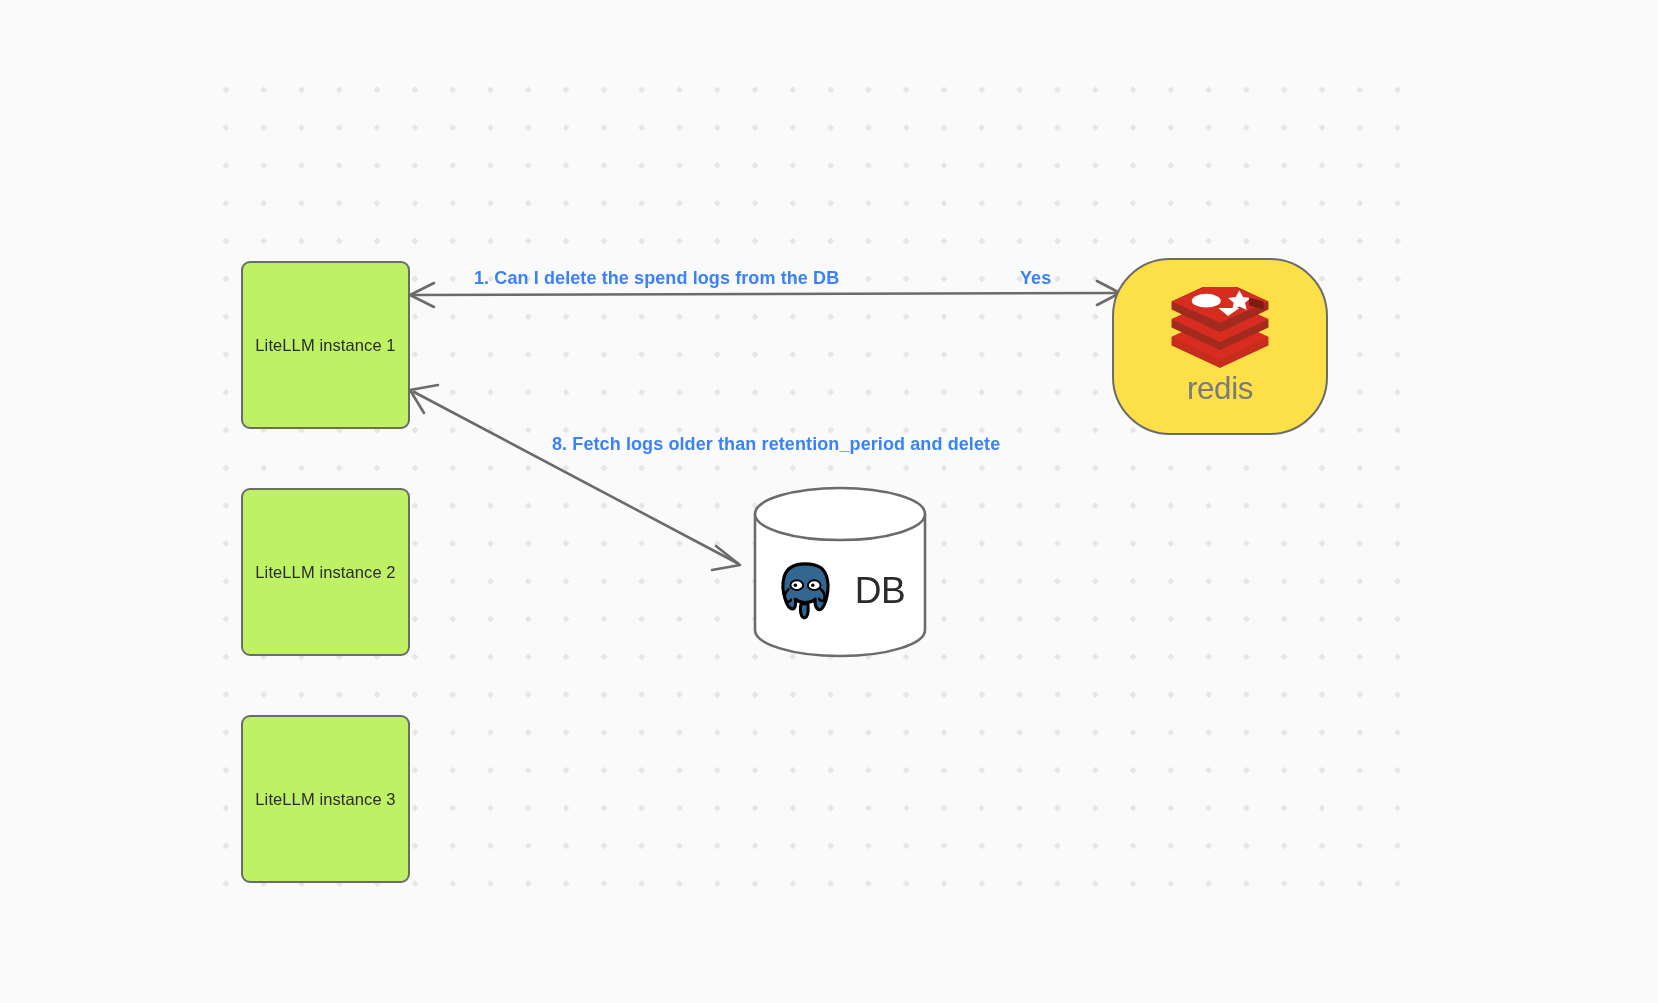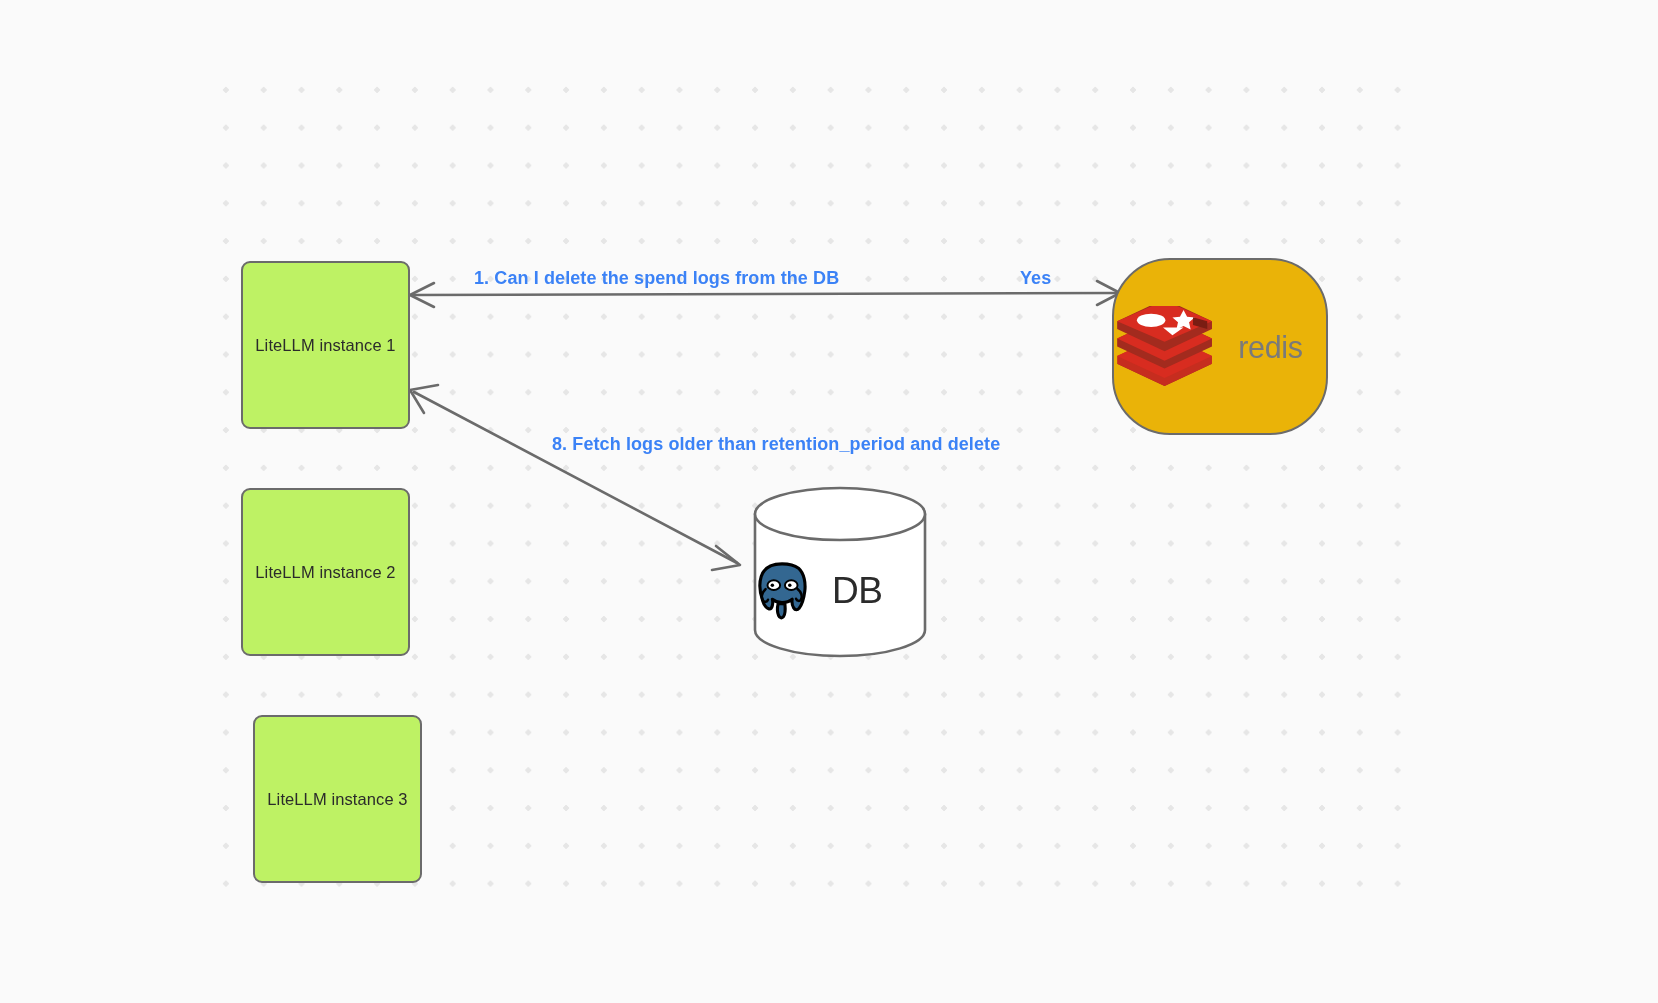--- a/index.html
+++ b/index.html
@@ -43,35 +43,35 @@
   }
   .node-label {
     font-size: 16.5px;
     color: #2b2b2b;
     font-family: "Liberation Sans", sans-serif;
     letter-spacing: .1px;
     white-space: nowrap;
   }
   #litellm-1 { left: 241px; top: 261px; width: 169px; height: 168px; }
   #litellm-2 { left: 241px; top: 488px; width: 169px; height: 168px; text-align: center; }
-  #litellm-3 { left: 241px; top: 715px; width: 169px; height: 168px; margin-left: 12px; }
+  #litellm-3 { left: 241px; top: 715px; width: 169px; height: 168px; }
 
   
   #redis-node {
     position: absolute;
     left: 1112px;
     top: 258px;
     width: 216px;
     height: 177px;
     box-sizing: border-box;
-    background: #eab308;
+    background: #fde047;
     border: 2.4px solid #6b6b6b;
     border-radius: 58px;
     display: flex;
-    flex-direction: row;
+    flex-direction: column;
     align-items: center;
     justify-content: center;
   }
   .redis-logo-wrap {
     width: 104px;
     height: 84px;
     display: block;
     margin-bottom: -2px;
   }
   .redis-wordmark {
@@ -96,20 +96,21 @@
     overflow: visible;
   }
   .db-content {
     position: absolute;
     left: 0;
     top: 62px;
     width: 176px;
     height: 84px;
     display: flex;
     align-items: center;
+    justify-content: center;
     gap: 18px;
   }
   .pg-logo {
     width: 62px;
     height: 62px;
     display: block;
   }
   .db-text {
     font-size: 37px;
     color: #2b2b2b;

